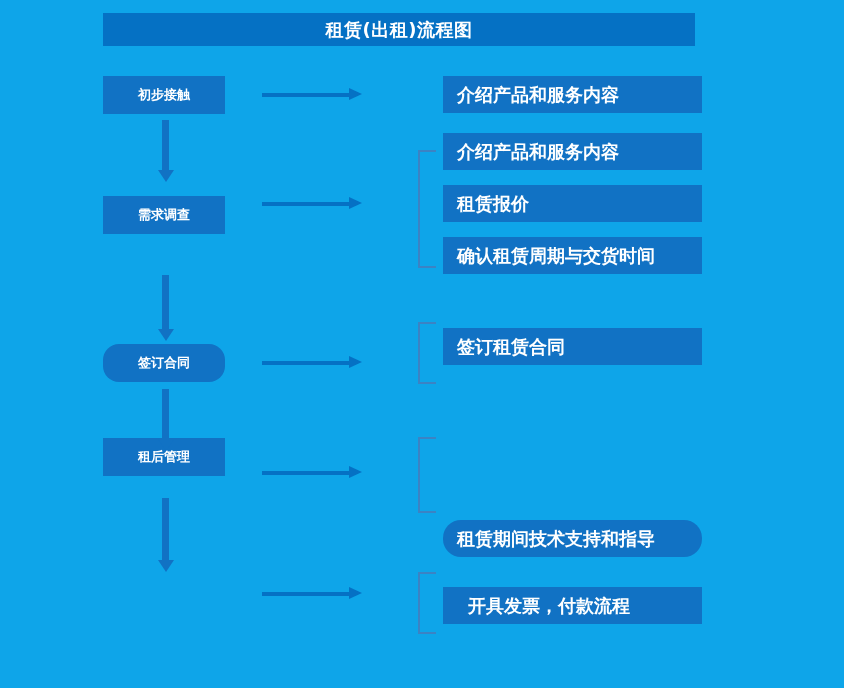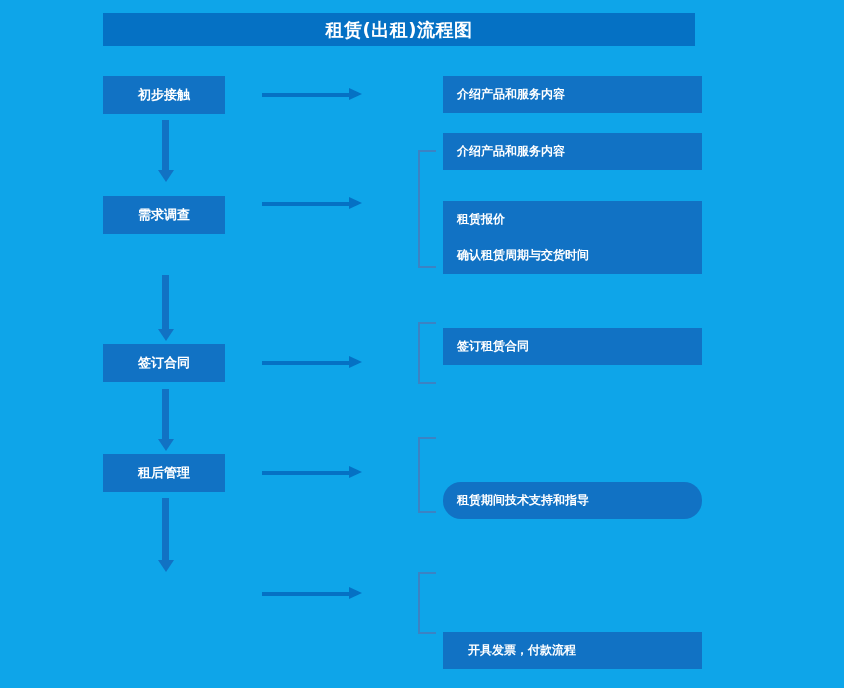--- a/index.html
+++ b/index.html
@@ -52,21 +52,21 @@
     height: 38px;
     justify-content: center;
     font-size: 13px;
   }
   .node.task {
     left: 443px;
     width: 259px;
     height: 37px;
     justify-content: flex-start;
     padding-left: 14px;
-    font-size: 12px;
+    font-size: 18px;
   }
 
   
   .h-arrow {
     position: absolute;
     left: 262px;
     width: 100px;
     height: 13px;
   }
   .h-arrow .shaft {
@@ -128,23 +128,23 @@
 <body>
 
 <div id="flowchart">
 
   <div class="title-bar">租赁(出租)流程图</div>
 
   <div class="node stage" style="top:76px;">初步接触</div>
 
   <div class="node stage" style="top:196px;font-family:Liberation Serif, serif;">需求调查</div>
 
-  <div class="node stage" style="top:344px;">签订合同</div>
-
-  <div class="node stage" style="top:454px;">租后管理</div>
+  <div class="node stage" style="top:344px;border-radius:16px;">签订合同</div>
+
+  <div class="node stage" style="top:438px;">租后管理</div>
 
 
   <div class="v-arrow" style="top:120px; height:62px;">
     <div class="shaft" style="height:50px;"></div>
     <div class="head"></div>
   </div>
 
   <div class="v-arrow" style="top:275px; height:66px;">
     <div class="shaft" style="height:54px;"></div>
     <div class="head"></div>
@@ -189,22 +189,22 @@
 
   <div class="bracket" style="top:322px; height:62px;"></div>
 
   <div class="bracket" style="top:437px; height:76px;"></div>
 
   <div class="bracket" style="top:572px; height:62px;"></div>
 
   <div class="node task" style="top:76px;">介绍产品和服务内容</div>
 
   <div class="node task" style="top:133px;">介绍产品和服务内容</div>
-  <div class="node task" style="top:185px;margin-top:16px;">租赁报价</div>
+  <div class="node task" style="top:185px;">租赁报价</div>
   <div class="node task" style="top:237px;">确认租赁周期与交货时间</div>
 
   <div class="node task" style="top:312px;margin-top:16px;">签订租赁合同</div>
 
-  <div class="node task" style="top:482px;border-radius:18px;">租赁期间技术支持和指导</div>
-
-  <div class="node task" style="top:632px;padding-left:25px;">开具发票，付款流程</div>
+  <div class="node task" style="top:520px;border-radius:18px;">租赁期间技术支持和指导</div>
+
+  <div class="node task" style="top:587px;padding-left:25px;">开具发票，付款流程</div>
 
 </div>
 
 </body></html>

